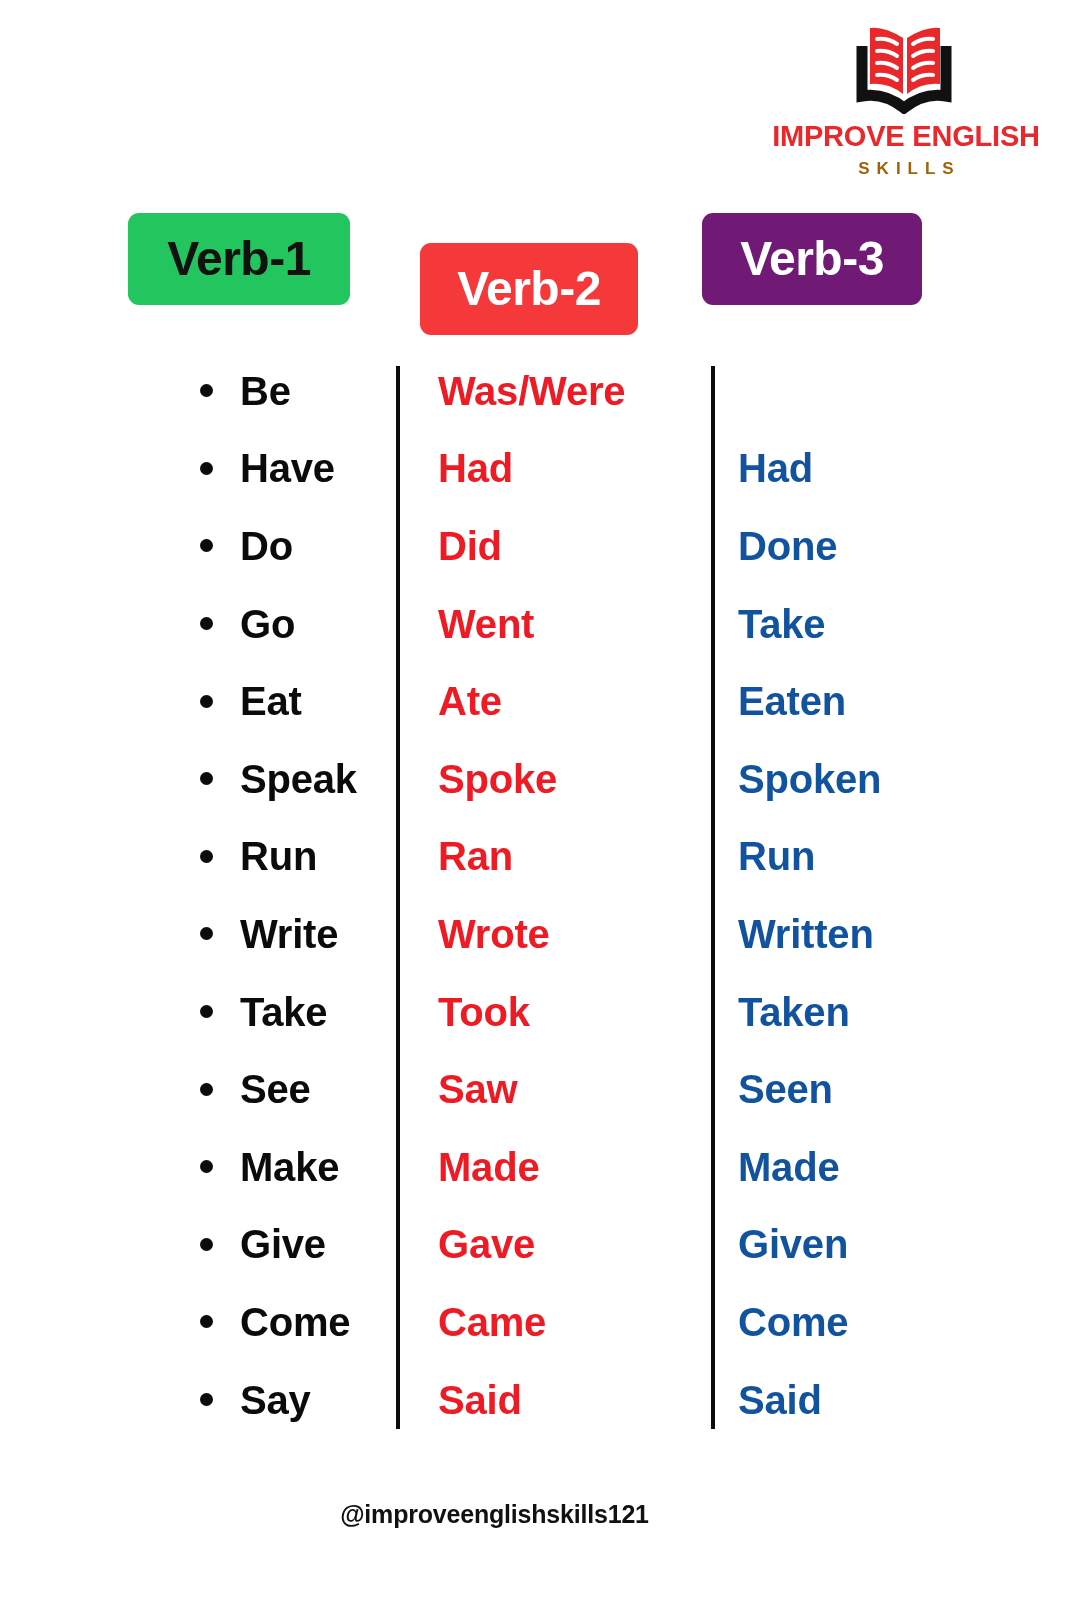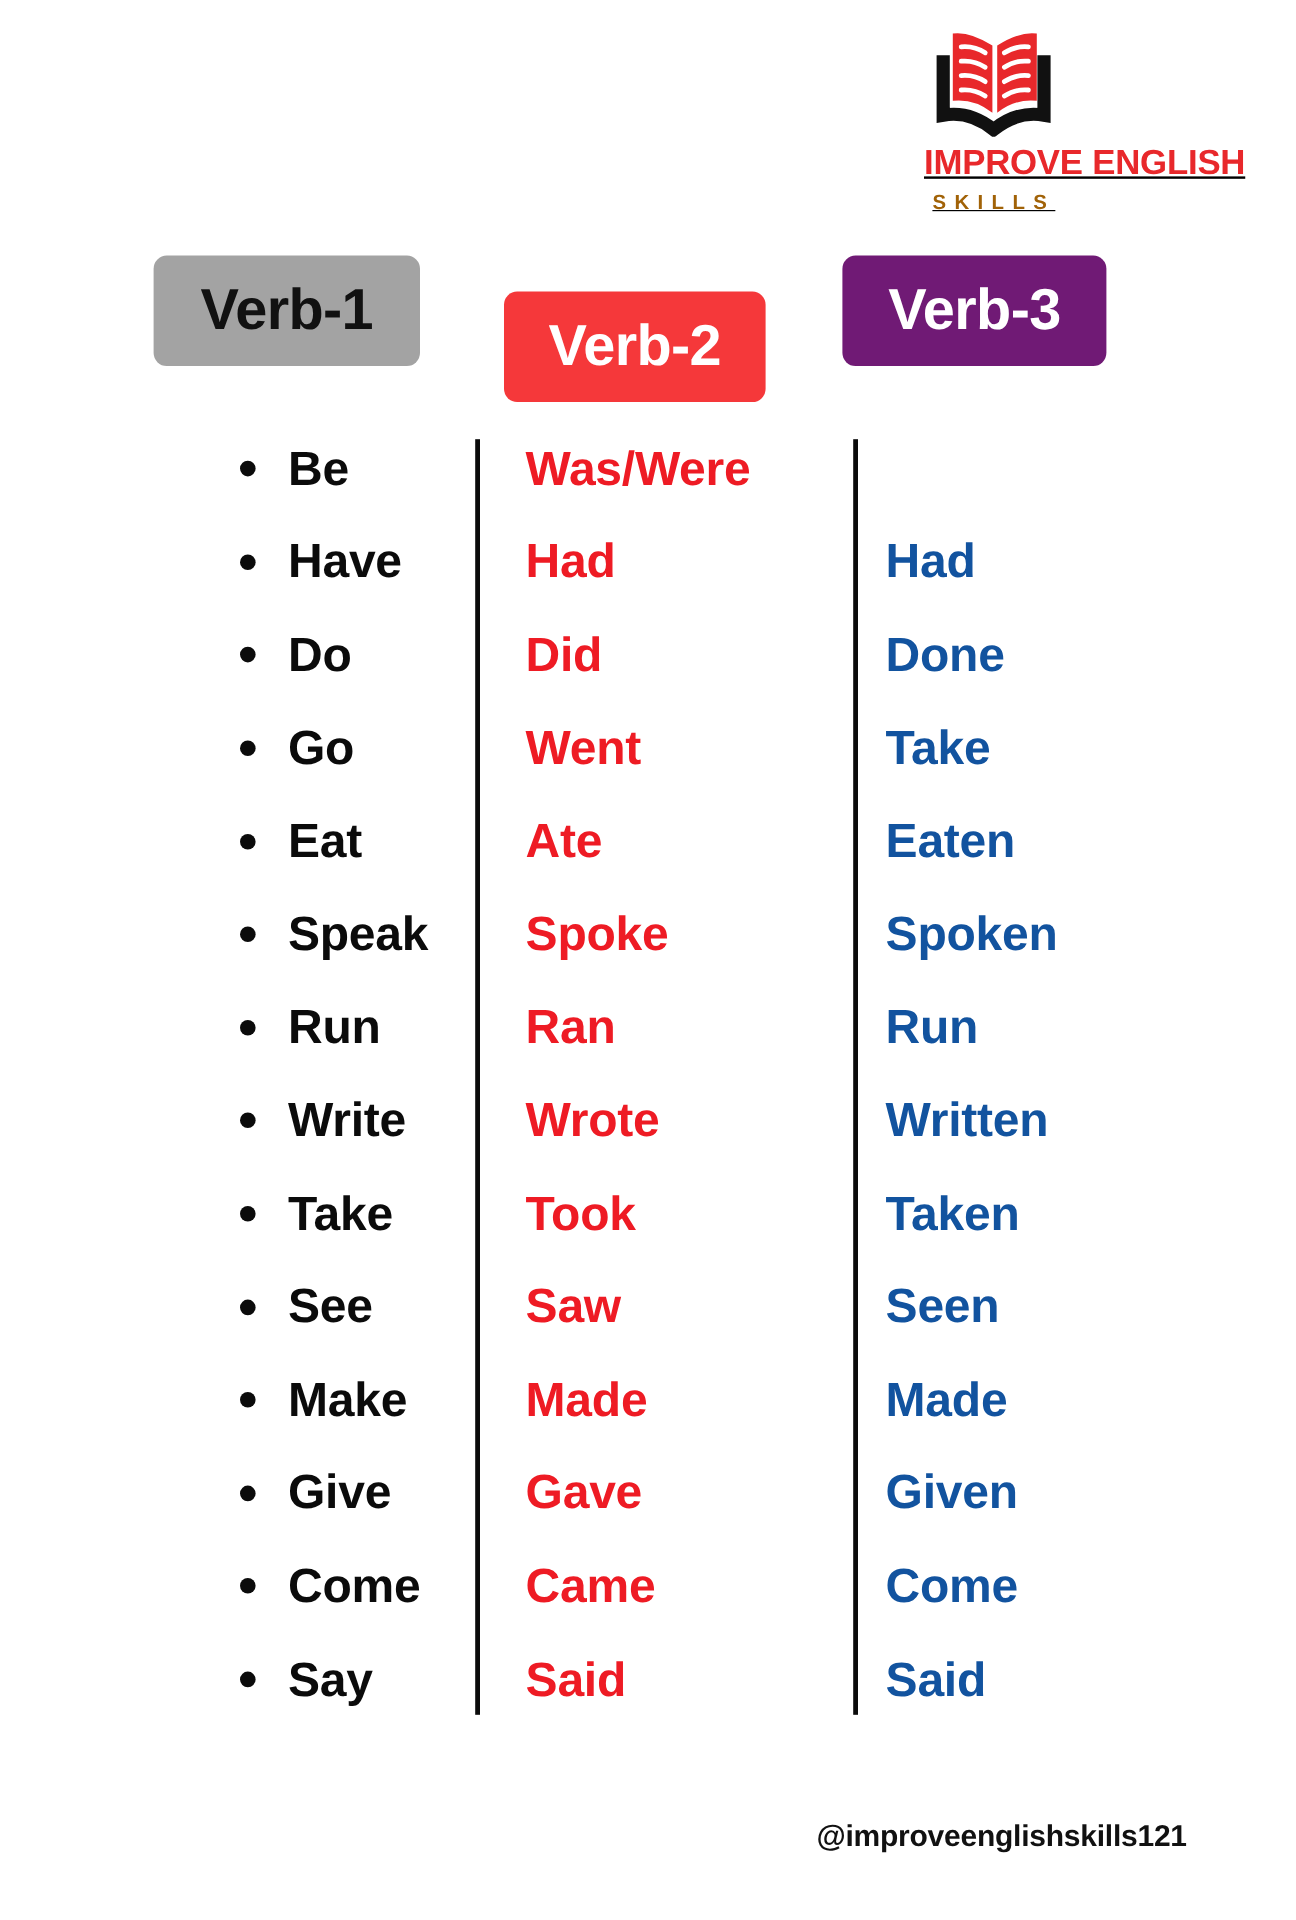--- a/index.html
+++ b/index.html
@@ -17,21 +17,21 @@
   }
 
   
   .brand {
     position: absolute;
     top: 22px;
     right: 38px;
     width: 272px;
     display: flex;
     flex-direction: column;
-    text-decoration: underline;
+    align-items: center;
   }
   .brand-mark {
     width: 120px;
     height: 92px;
     display: block;
   }
   .brand-name {
     margin-top: 8px;
     color: #E8282B;
     font-size: 29px;
@@ -67,21 +67,21 @@
     border-radius: 11px;
     display: flex;
     align-items: center;
     justify-content: center;
     font-size: 48px;
     font-weight: 800;
     letter-spacing: -0.5px;
     line-height: 1;
     font-family: "Liberation Sans", sans-serif;
   }
-  .badge-1 { left: 128px; width: 222px; background: #a3a3a3; color: #111111; }
+  .badge-1 { left: 128px; width: 222px; background: #22c55e; color: #111111; }
   .badge-2 { left: 420px; width: 218px; background: #F5383A; color: #FFFFFF; margin-top: 30px; }
   .badge-3 { left: 702px; width: 220px; background: #701a75; color: #FFFFFF; }
 
   
   .rule {
     position: absolute;
     top: 366px;
     width: 4px;
     height: 1063px;
     background: #0B0B0B;
@@ -137,27 +137,26 @@
     width: 280px;
     color: #12539F;
   }
 
   
   .footer {
     position: absolute;
     left: 0;
     top: 1500px;
     width: 989px;
-    text-align: right;
+    text-align: center;
     color: #111111;
     font-size: 25px;
     font-weight: 700;
     letter-spacing: -0.2px;
     font-family: "Liberation Sans", sans-serif;
-    margin-top: 16px;
   }
 </style>
 </head>
 <body>
 
 <div class="brand">
   <svg class="brand-mark" viewBox="0 0 120 92" aria-hidden="true">
     <path d="M16 24 L16 74 Q38 70 58 86 Q78 70 100 74 L100 24" fill="none" stroke="#111111" stroke-width="11" stroke-linejoin="miter"></path>
     <path d="M57 16 Q38 4 24 6 L24 62 Q42 60 57 72 Z" fill="#E8282B"></path>
     <path d="M61 16 Q80 4 94 6 L94 62 Q76 60 61 72 Z" fill="#E8282B"></path>

